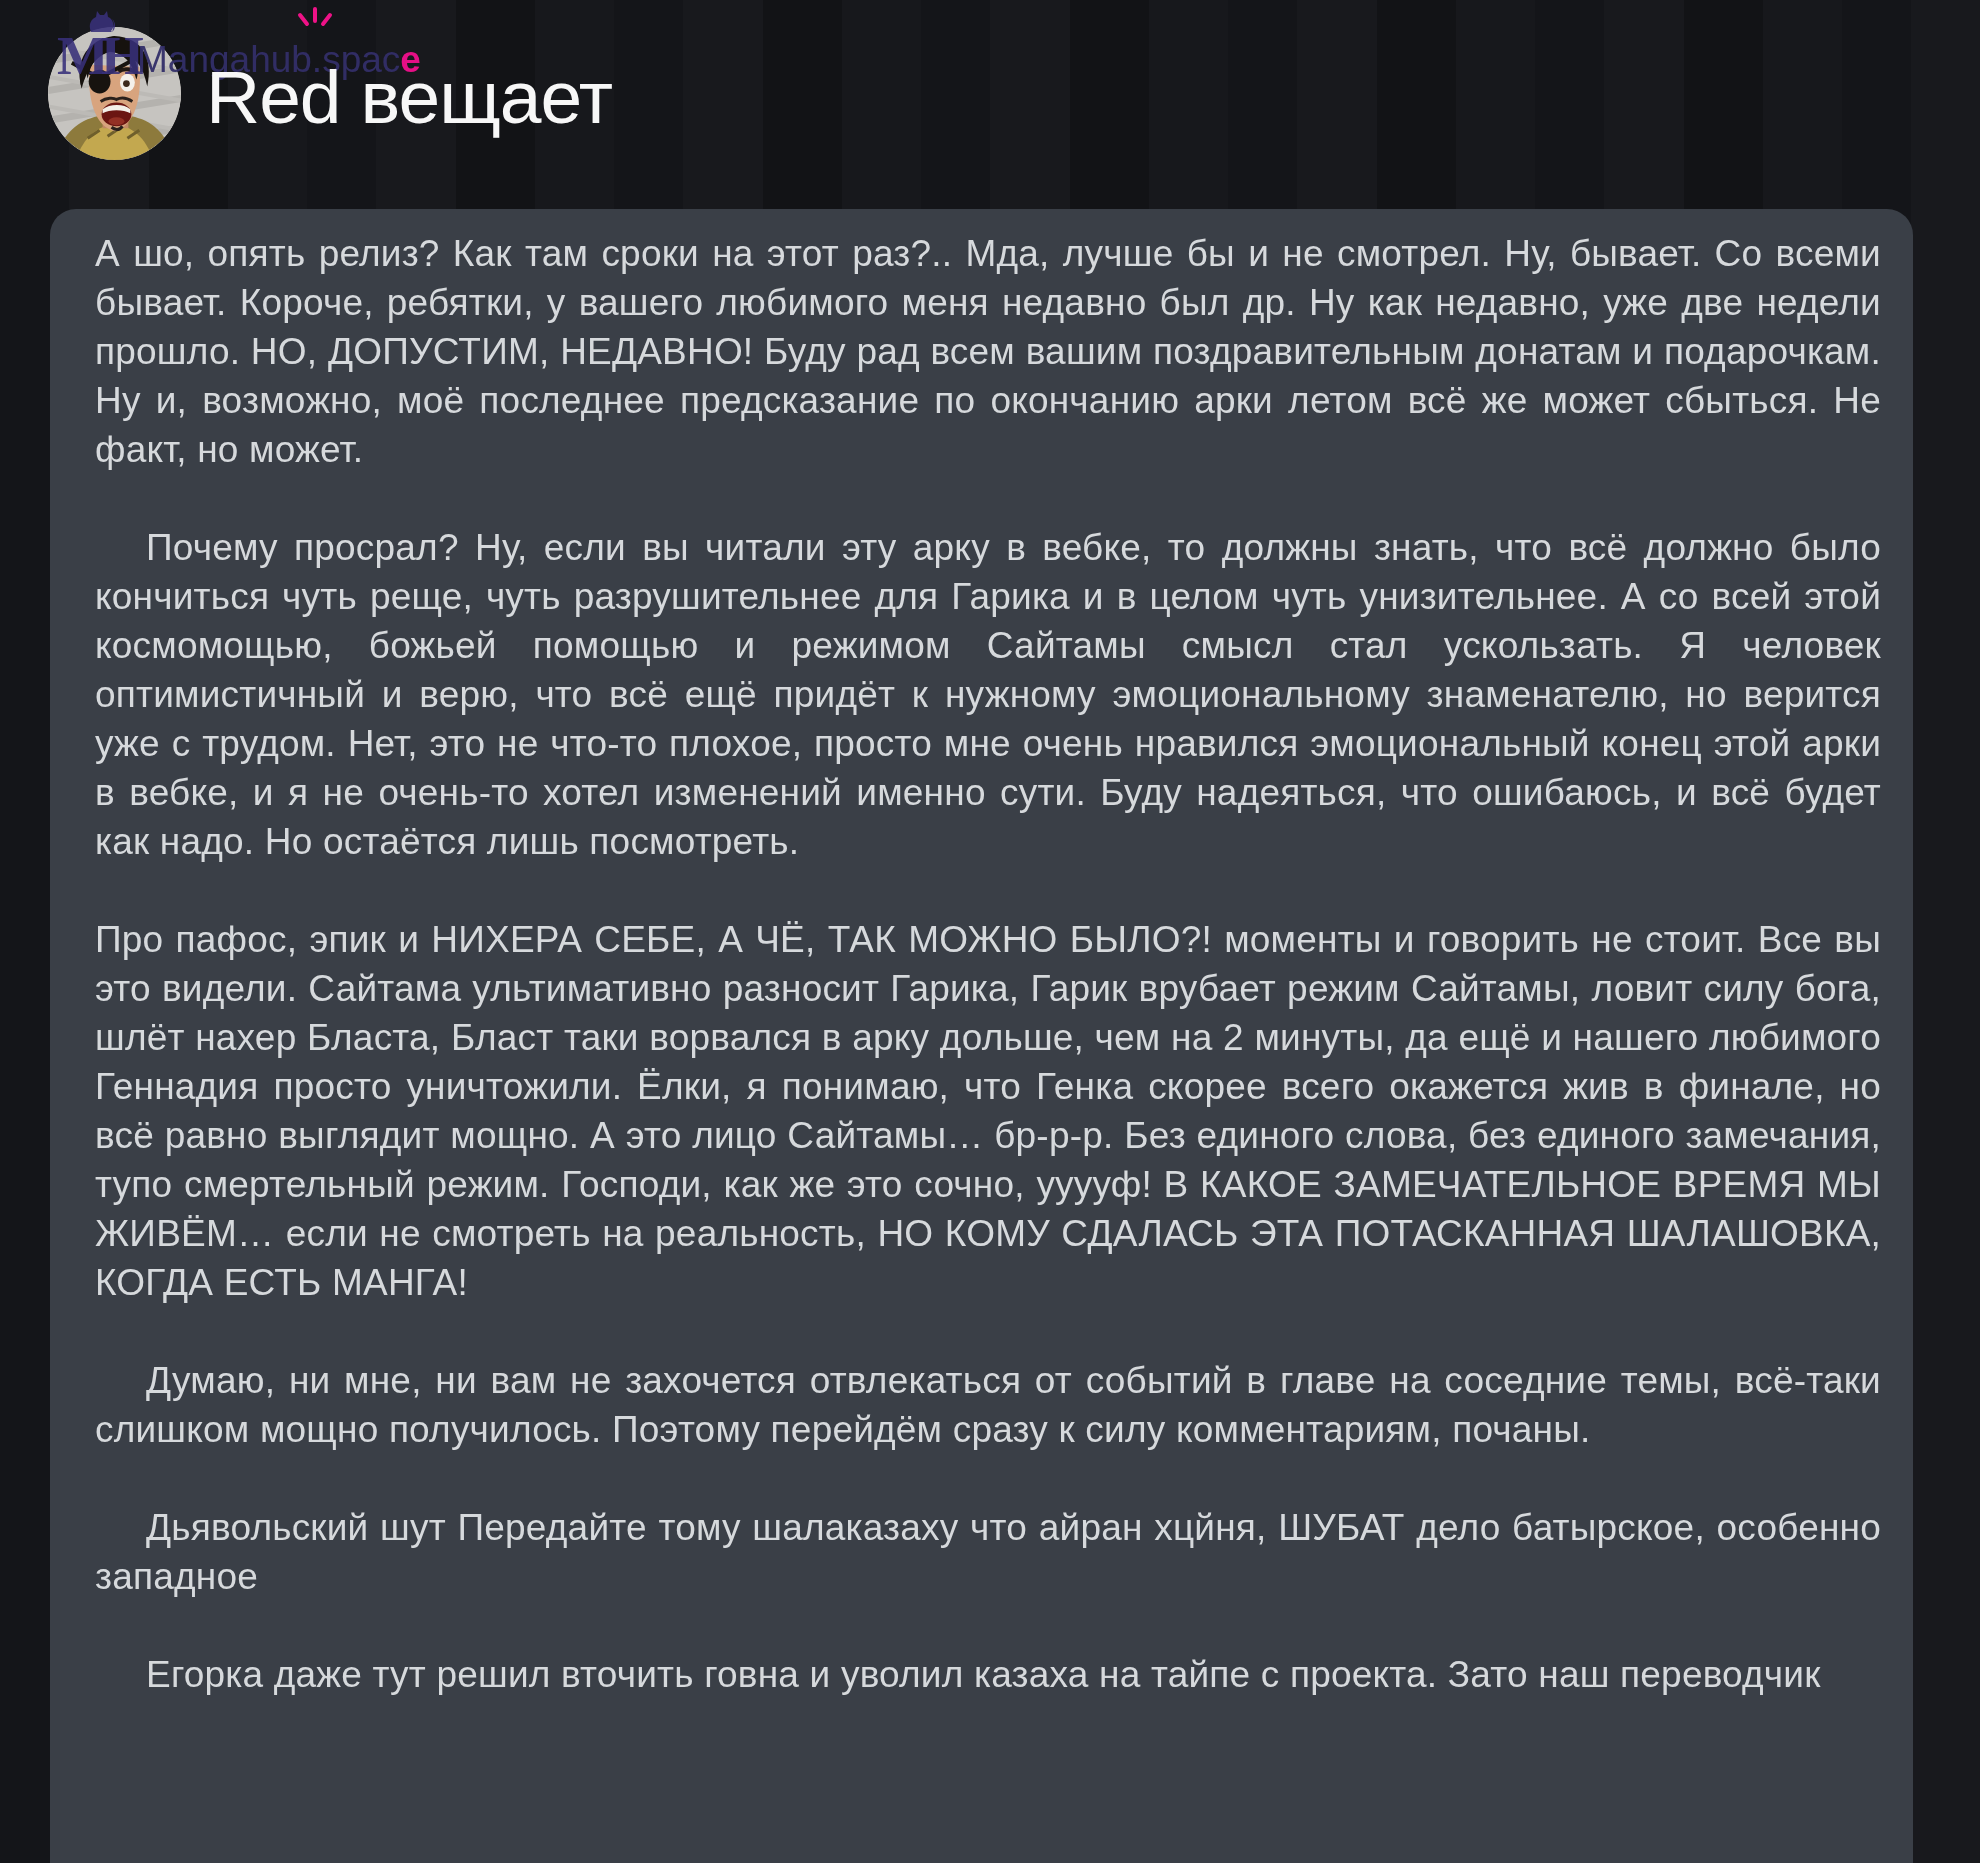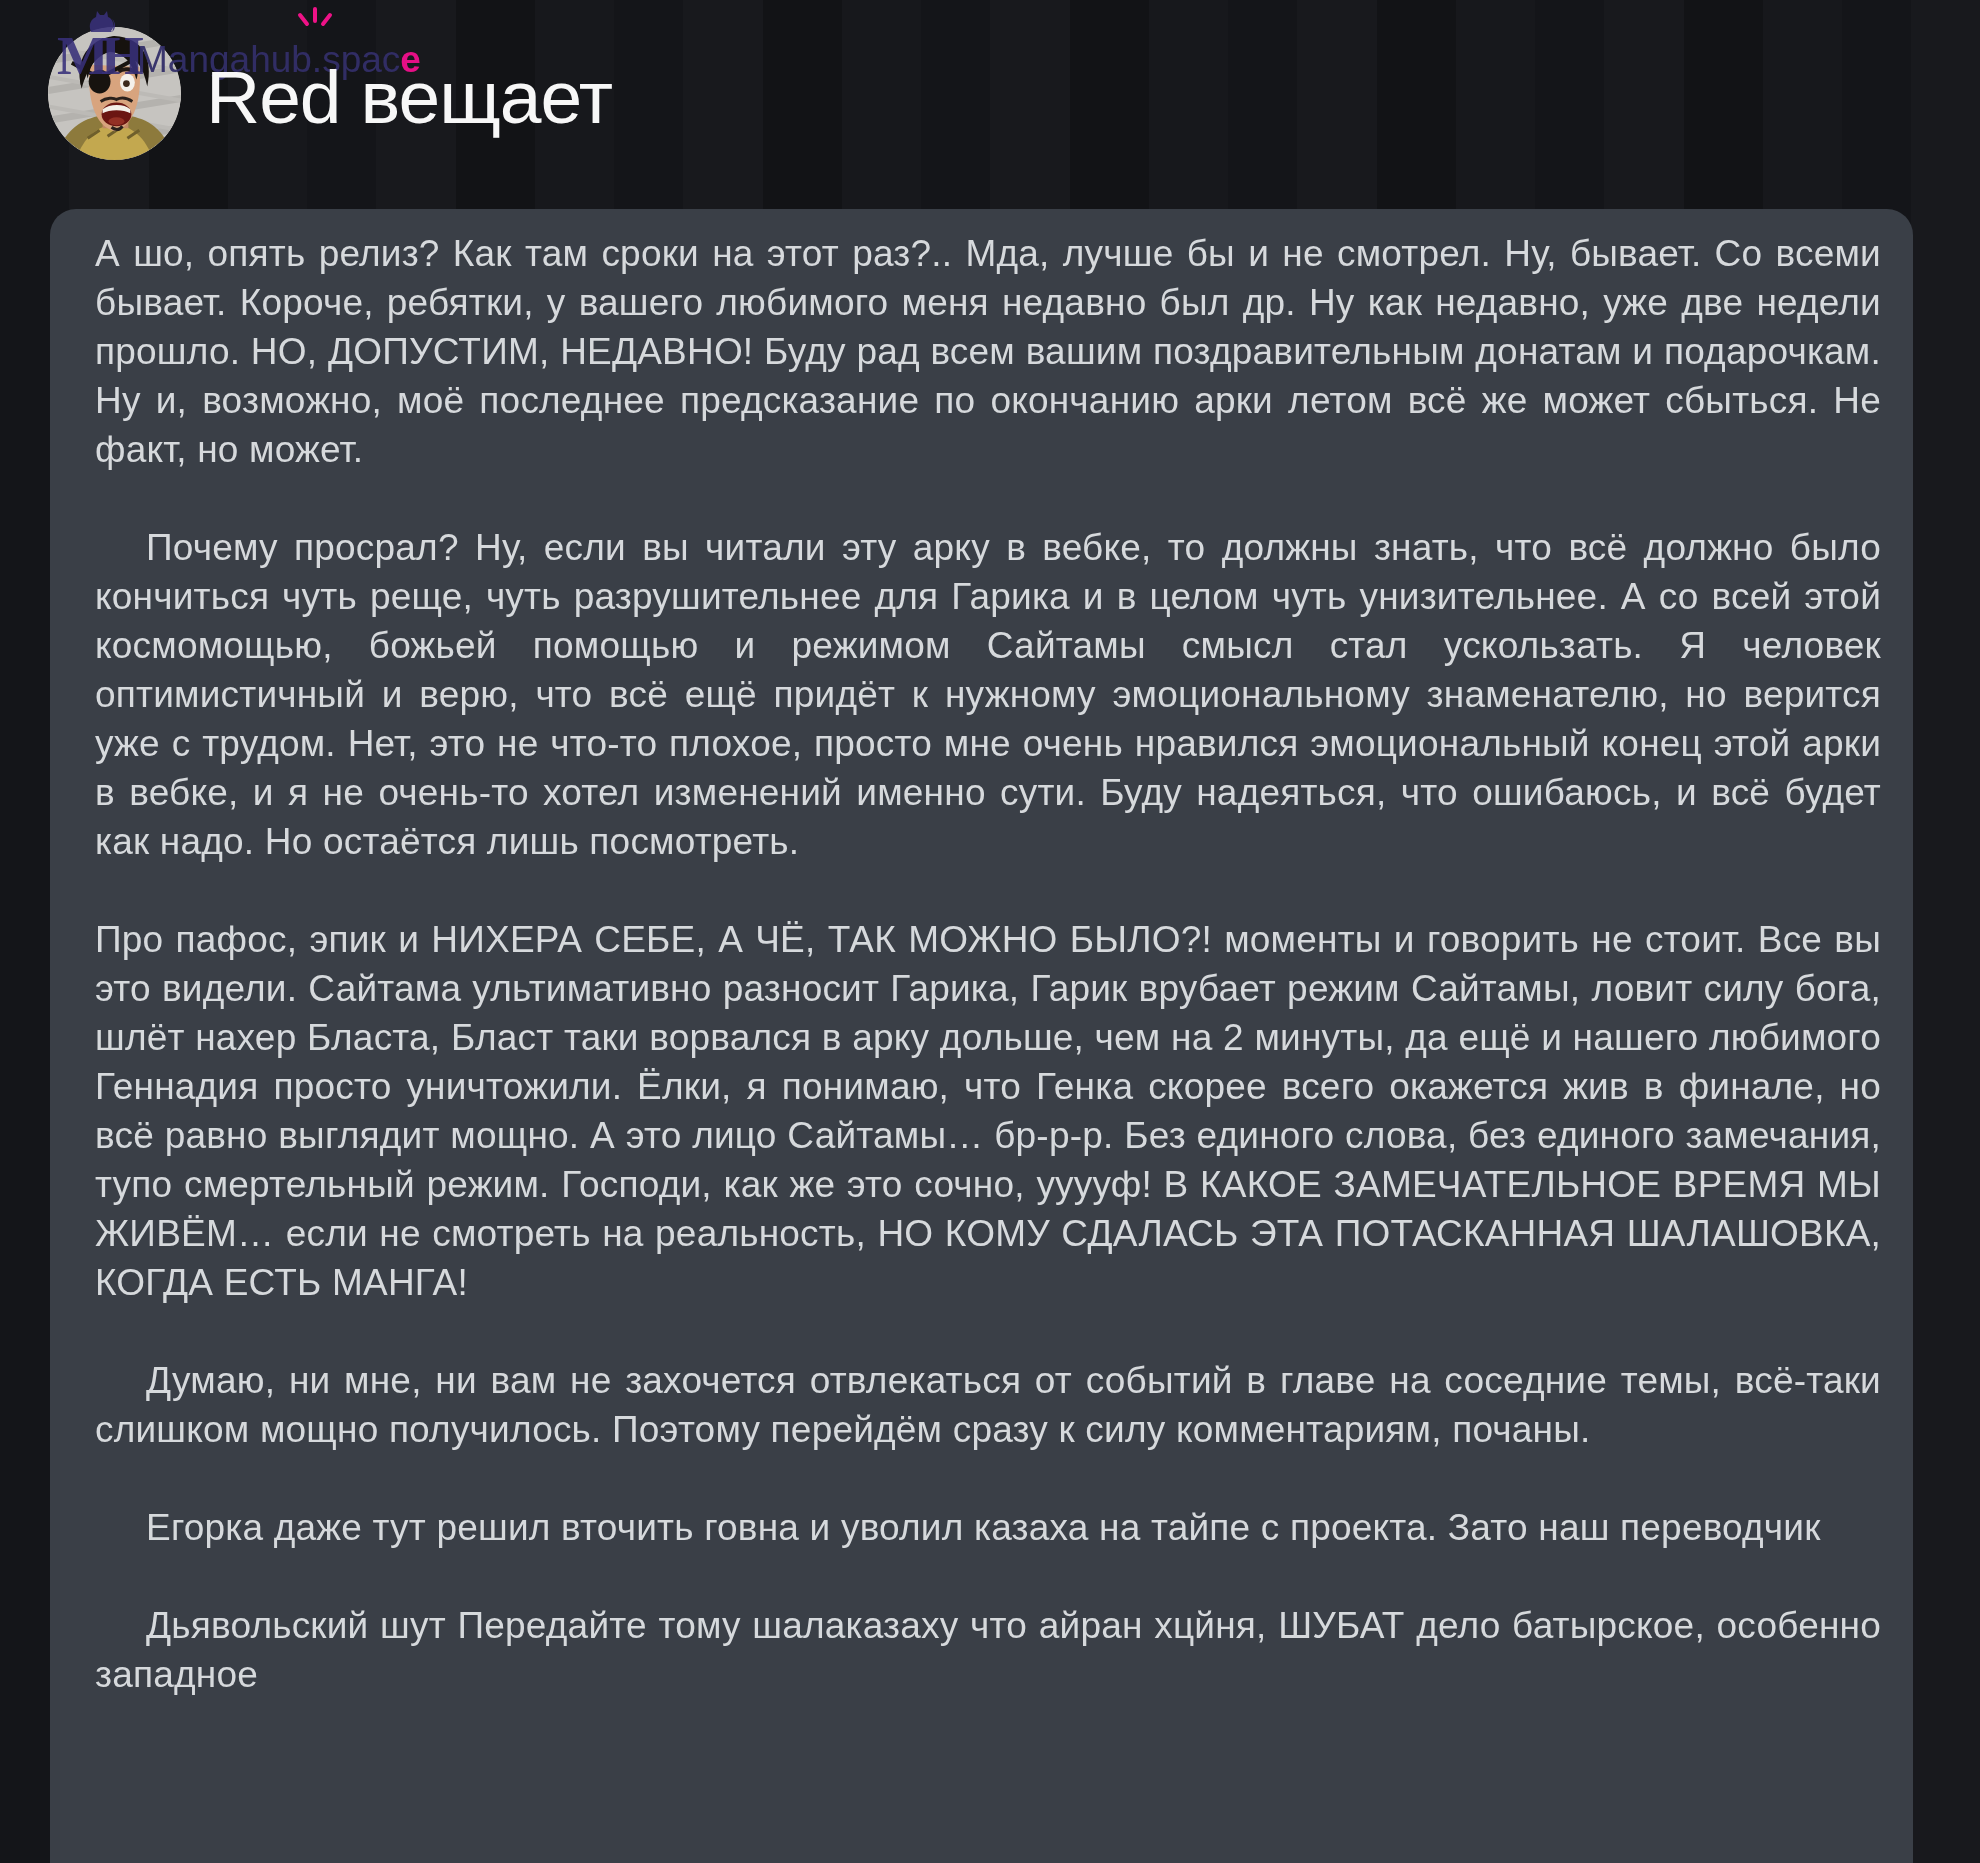--- a/index.html
+++ b/index.html
@@ -169,16 +169,16 @@
   </div>
 
   <div class="page-title">Red вещает</div>
 </div>
 
 <div class="post-card">
   <p>А шо, опять релиз? Как там сроки на этот раз?.. Мда, лучше бы и не смотрел. Ну, бывает. Со всеми бывает. Короче, ребятки, у вашего любимого меня недавно был др. Ну как недавно, уже две недели прошло. НО, ДОПУСТИМ, НЕДАВНО! Буду рад всем вашим поздравительным донатам и подарочкам. Ну и, возможно, моё последнее предсказание по окончанию арки летом всё же может сбыться. Не факт, но может.</p>
   <p class="indent">Почему просрал? Ну, если вы читали эту арку в вебке, то должны знать, что всё должно было кончиться чуть реще, чуть разрушительнее для Гарика и в целом чуть унизительнее. А со всей этой космомощью, божьей помощью и режимом Сайтамы смысл стал ускользать. Я человек оптимистичный и верю, что всё ещё придёт к нужному эмоциональному знаменателю, но верится уже с трудом. Нет, это не что-то плохое, просто мне очень нравился эмоциональный конец этой арки в вебке, и я не очень-то хотел изменений именно сути. Буду надеяться, что ошибаюсь, и всё будет как надо. Но остаётся лишь посмотреть.</p>
   <p>Про пафос, эпик и НИХЕРА СЕБЕ, А ЧЁ, ТАК МОЖНО БЫЛО?! моменты и говорить не стоит. Все вы это видели. Сайтама ультимативно разносит Гарика, Гарик врубает режим Сайтамы, ловит силу бога, шлёт нахер Бласта, Бласт таки ворвался в арку дольше, чем на 2 минуты, да ещё и нашего любимого Геннадия просто уничтожили. Ёлки, я понимаю, что Генка скорее всего окажется жив в финале, но всё равно выглядит мощно. А это лицо Сайтамы… бр-р-р. Без единого слова, без единого замечания, тупо смертельный режим. Господи, как же это сочно, ууууф! В КАКОЕ ЗАМЕЧАТЕЛЬНОЕ ВРЕМЯ МЫ ЖИВЁМ… если не смотреть на реальность, НО КОМУ СДАЛАСЬ ЭТА ПОТАСКАННАЯ ШАЛАШОВКА, КОГДА ЕСТЬ МАНГА!</p>
   <p class="indent">Думаю, ни мне, ни вам не захочется отвлекаться от событий в главе на соседние темы, всё-таки слишком мощно получилось. Поэтому перейдём сразу к силу комментариям, почаны.</p>
+  <p class="indent">Дьявольский шут Передайте тому шалаказаху что айран хцйня, ШУБАТ дело батырское, особенно западное</p>
   <p class="indent">Егорка даже тут решил вточить говна и уволил казаха на тайпе с проекта. Зато наш переводчик</p>
-  <p class="indent">Дьявольский шут Передайте тому шалаказаху что айран хцйня, ШУБАТ дело батырское, особенно западное</p>
 </div>
 
 
 </body></html>

